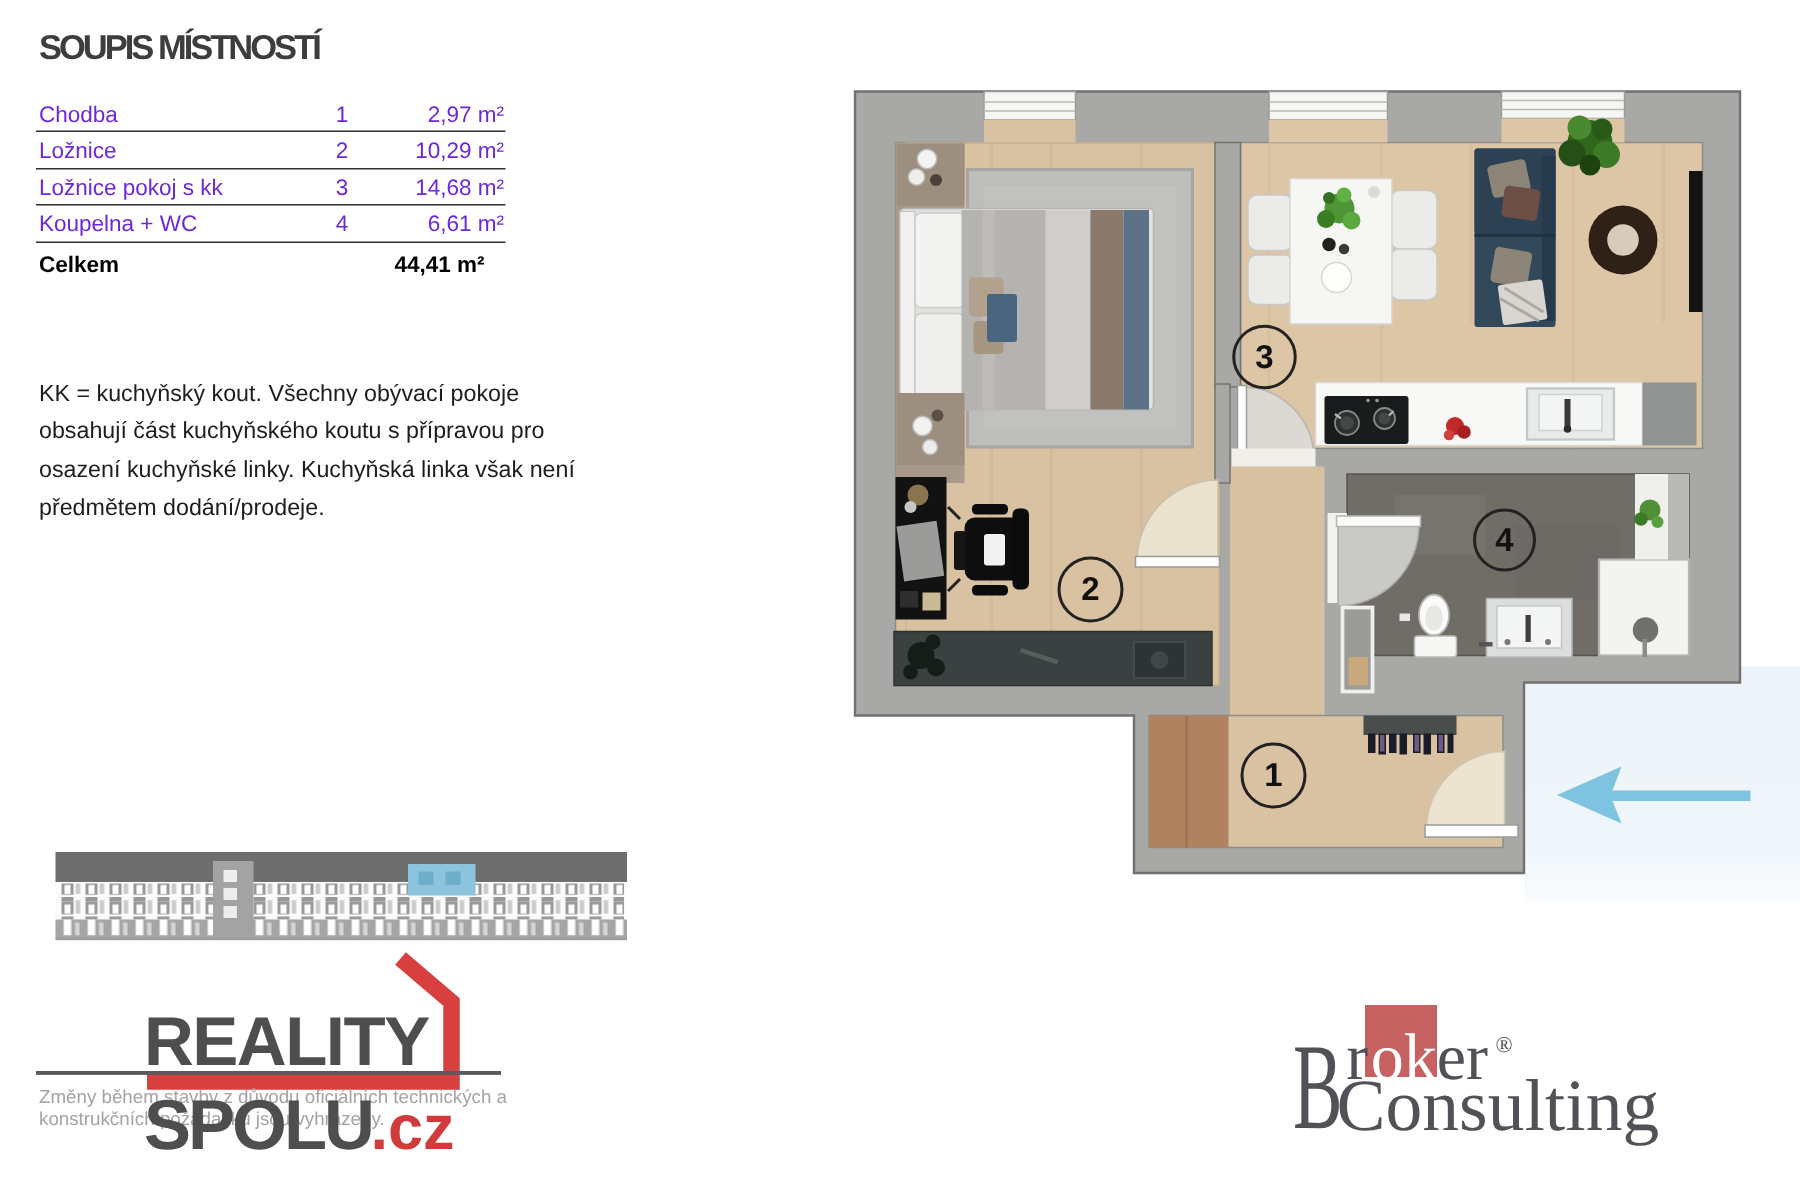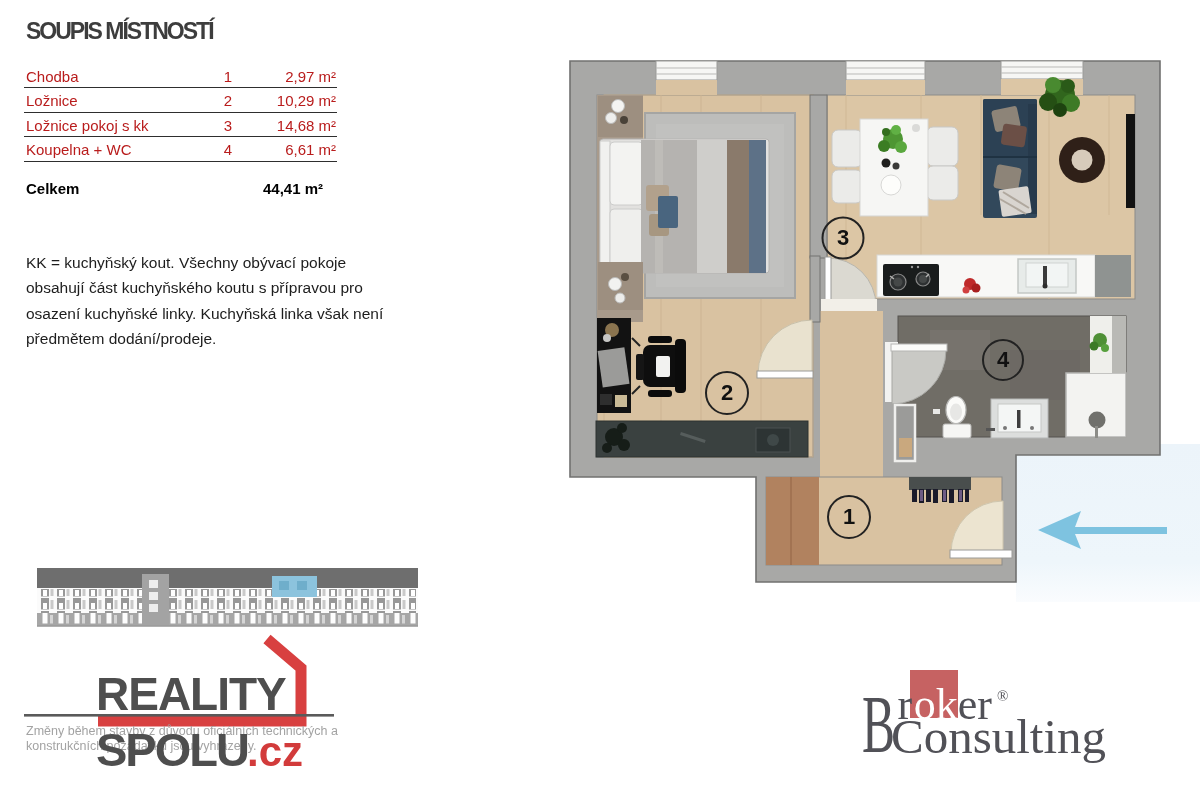--- a/index.html
+++ b/index.html
@@ -1,24 +1,24 @@
 <!DOCTYPE html>
 <html><head>
 <meta charset="utf-8">
 <style>
   html,body{margin:0;padding:0;width:1200px;height:786px;background:#ffffff;overflow:hidden;}
   body{font-family:"Liberation Sans",sans-serif;position:relative;}
   .abs{position:absolute;}
   #roomtable{left:24px;top:14px;width:313px;}
   #roomtable h1{font-size:23px;font-weight:bold;color:#3d3d3d;letter-spacing:-2px;margin:4px 0 19px 2px;}
-  .row{position:relative;height:23.4px;border-bottom:1.6px solid #2e2e2e;font-size:15px;color:#b91c1c;}
+  .row{position:relative;height:23.4px;border-bottom:1.6px solid #2e2e2e;font-size:15px;color:#6d28d9;}
   .row .nm{position:absolute;left:2px;top:4px;}
   .row .num{position:absolute;left:196px;top:4px;width:16px;text-align:center;}
   .row .ar{position:absolute;right:1px;top:4px;}
-  .rowb{position:relative;height:26px;font-size:15px;color:#000;font-weight:bold;margin-top:12px;}
+  .rowb{position:relative;height:26px;font-size:15px;color:#000;font-weight:bold;}
   .rowb .nm{position:absolute;left:2px;top:6px;}
   .rowb .ar{position:absolute;right:14px;top:6px;}
   #note{left:26px;top:214px;width:420px;font-size:15.5px;line-height:25.4px;color:#1d1d1d;margin-top:36px;}
 </style>
 </head>
 <body>
 
 <div class="abs" id="roomtable">
   <h1>SOUPIS MÍSTNOSTÍ</h1>
   <div class="row">

